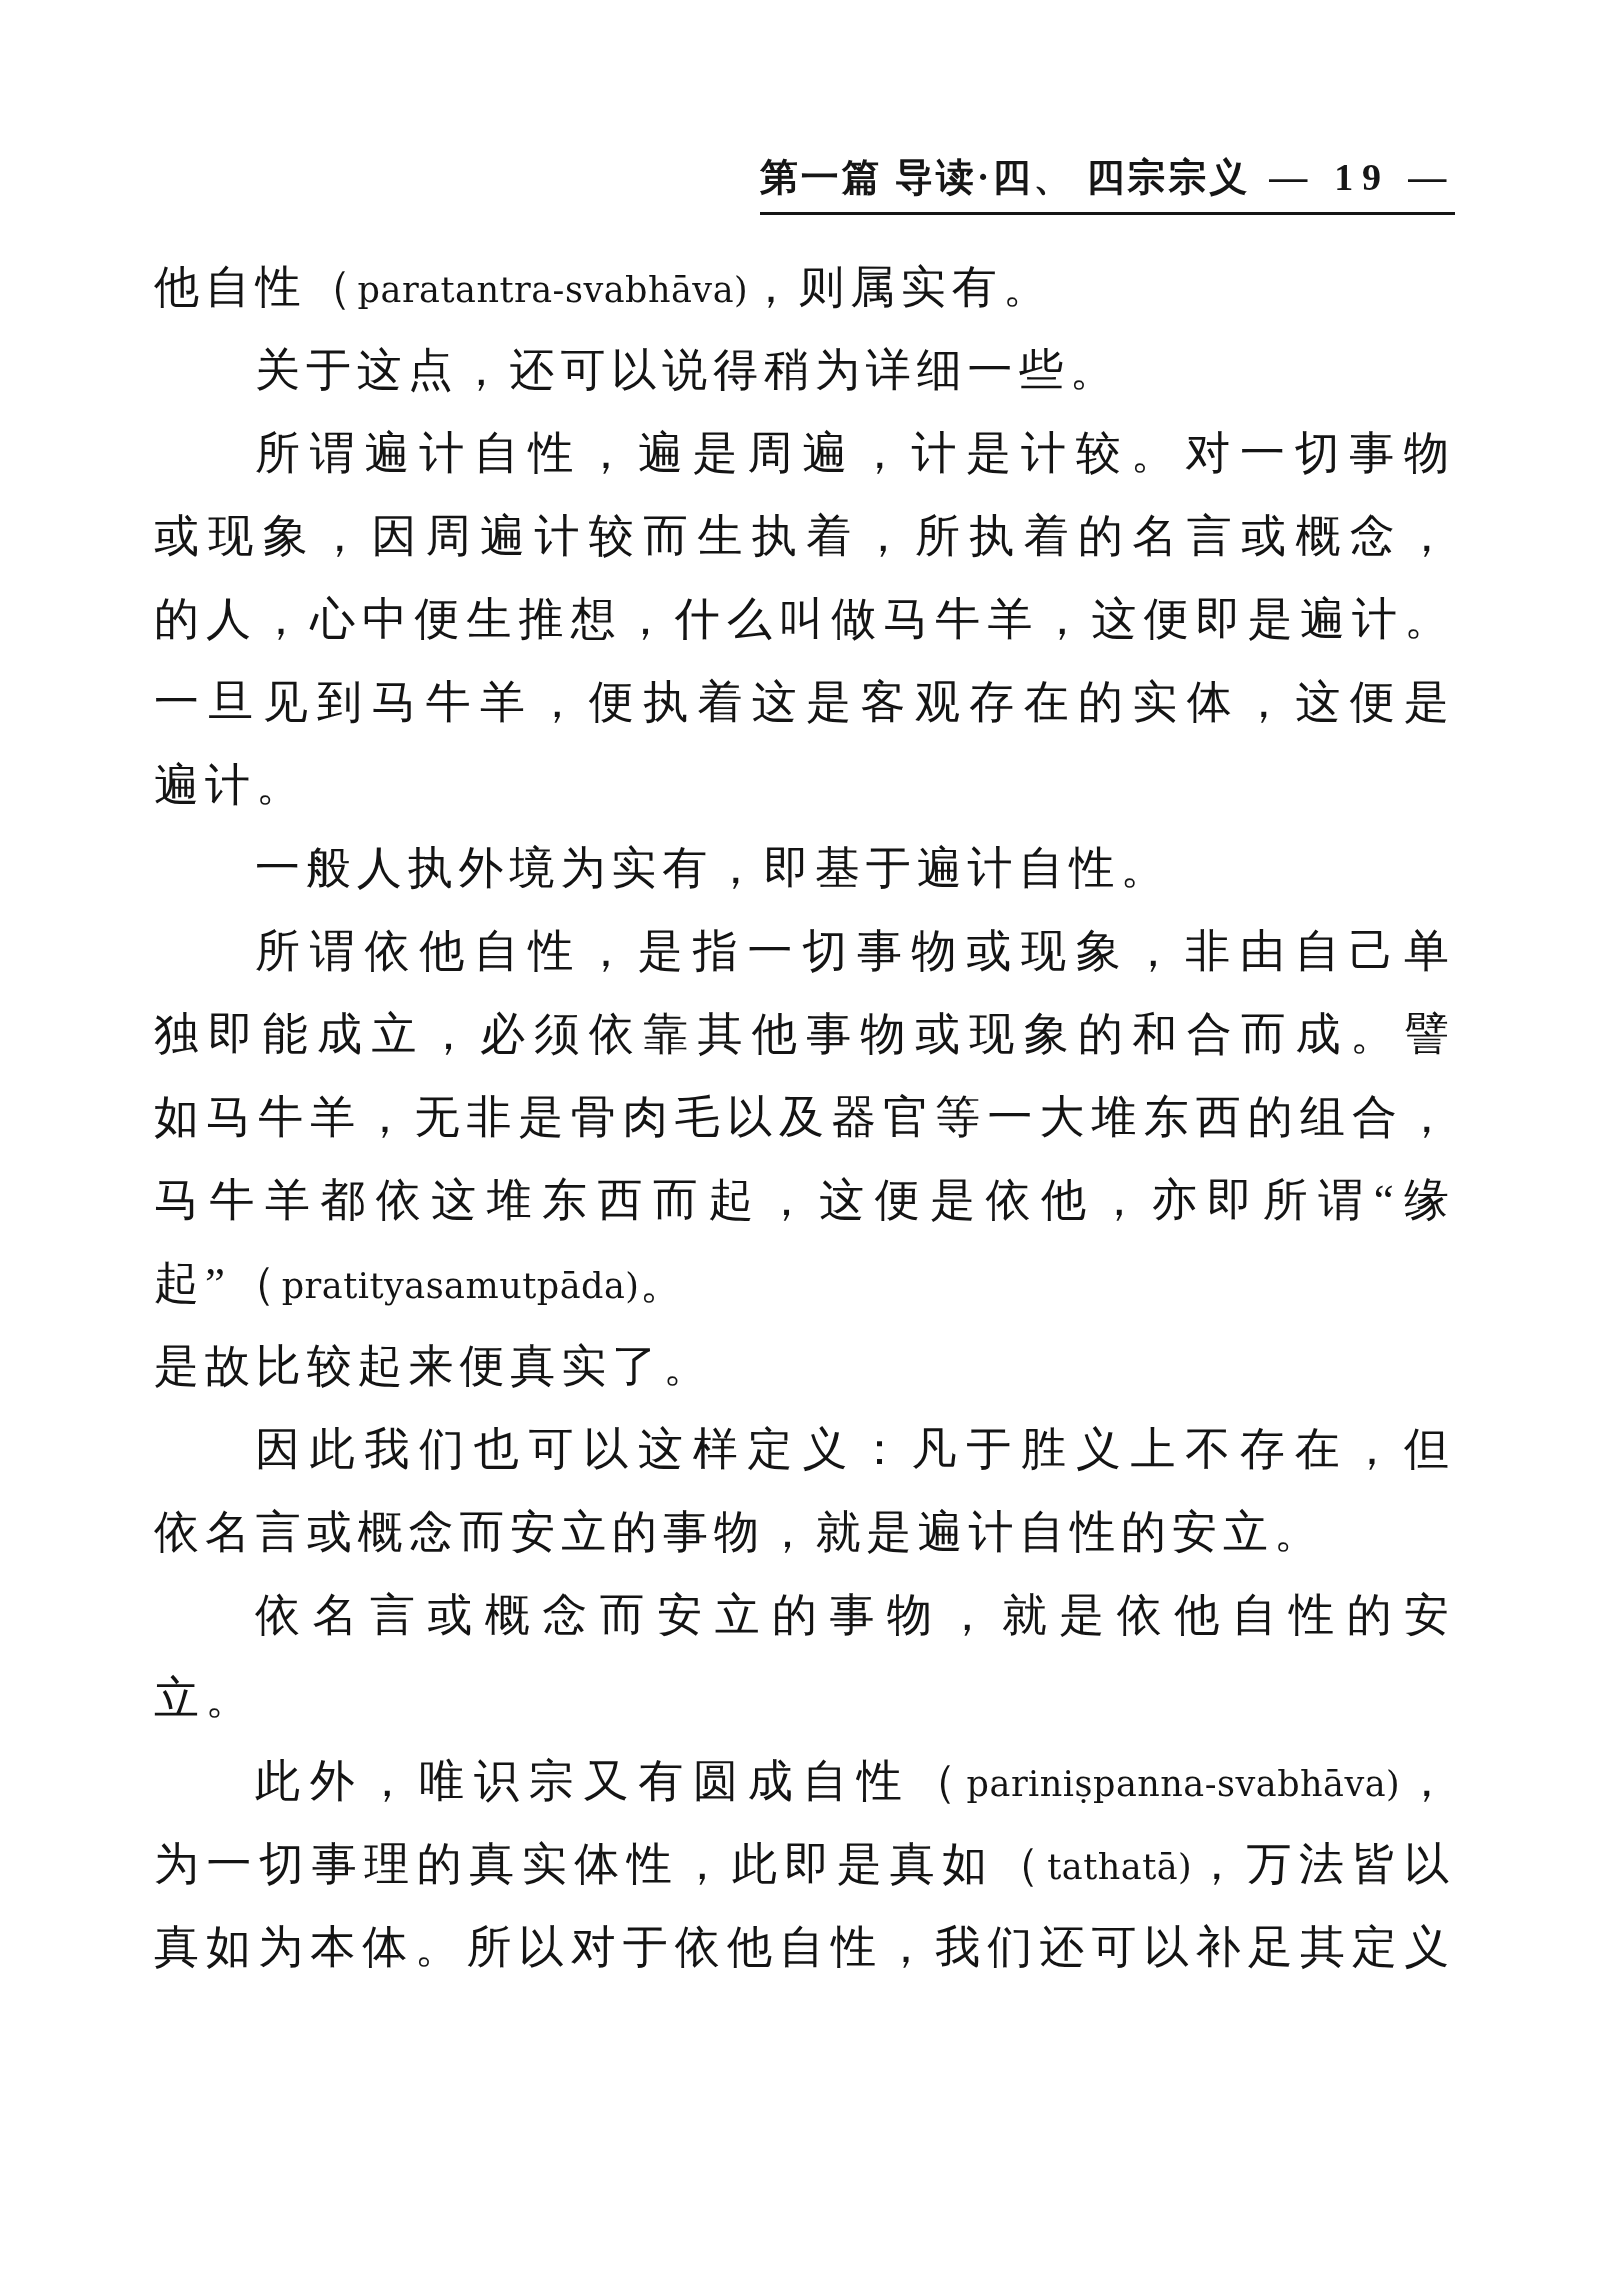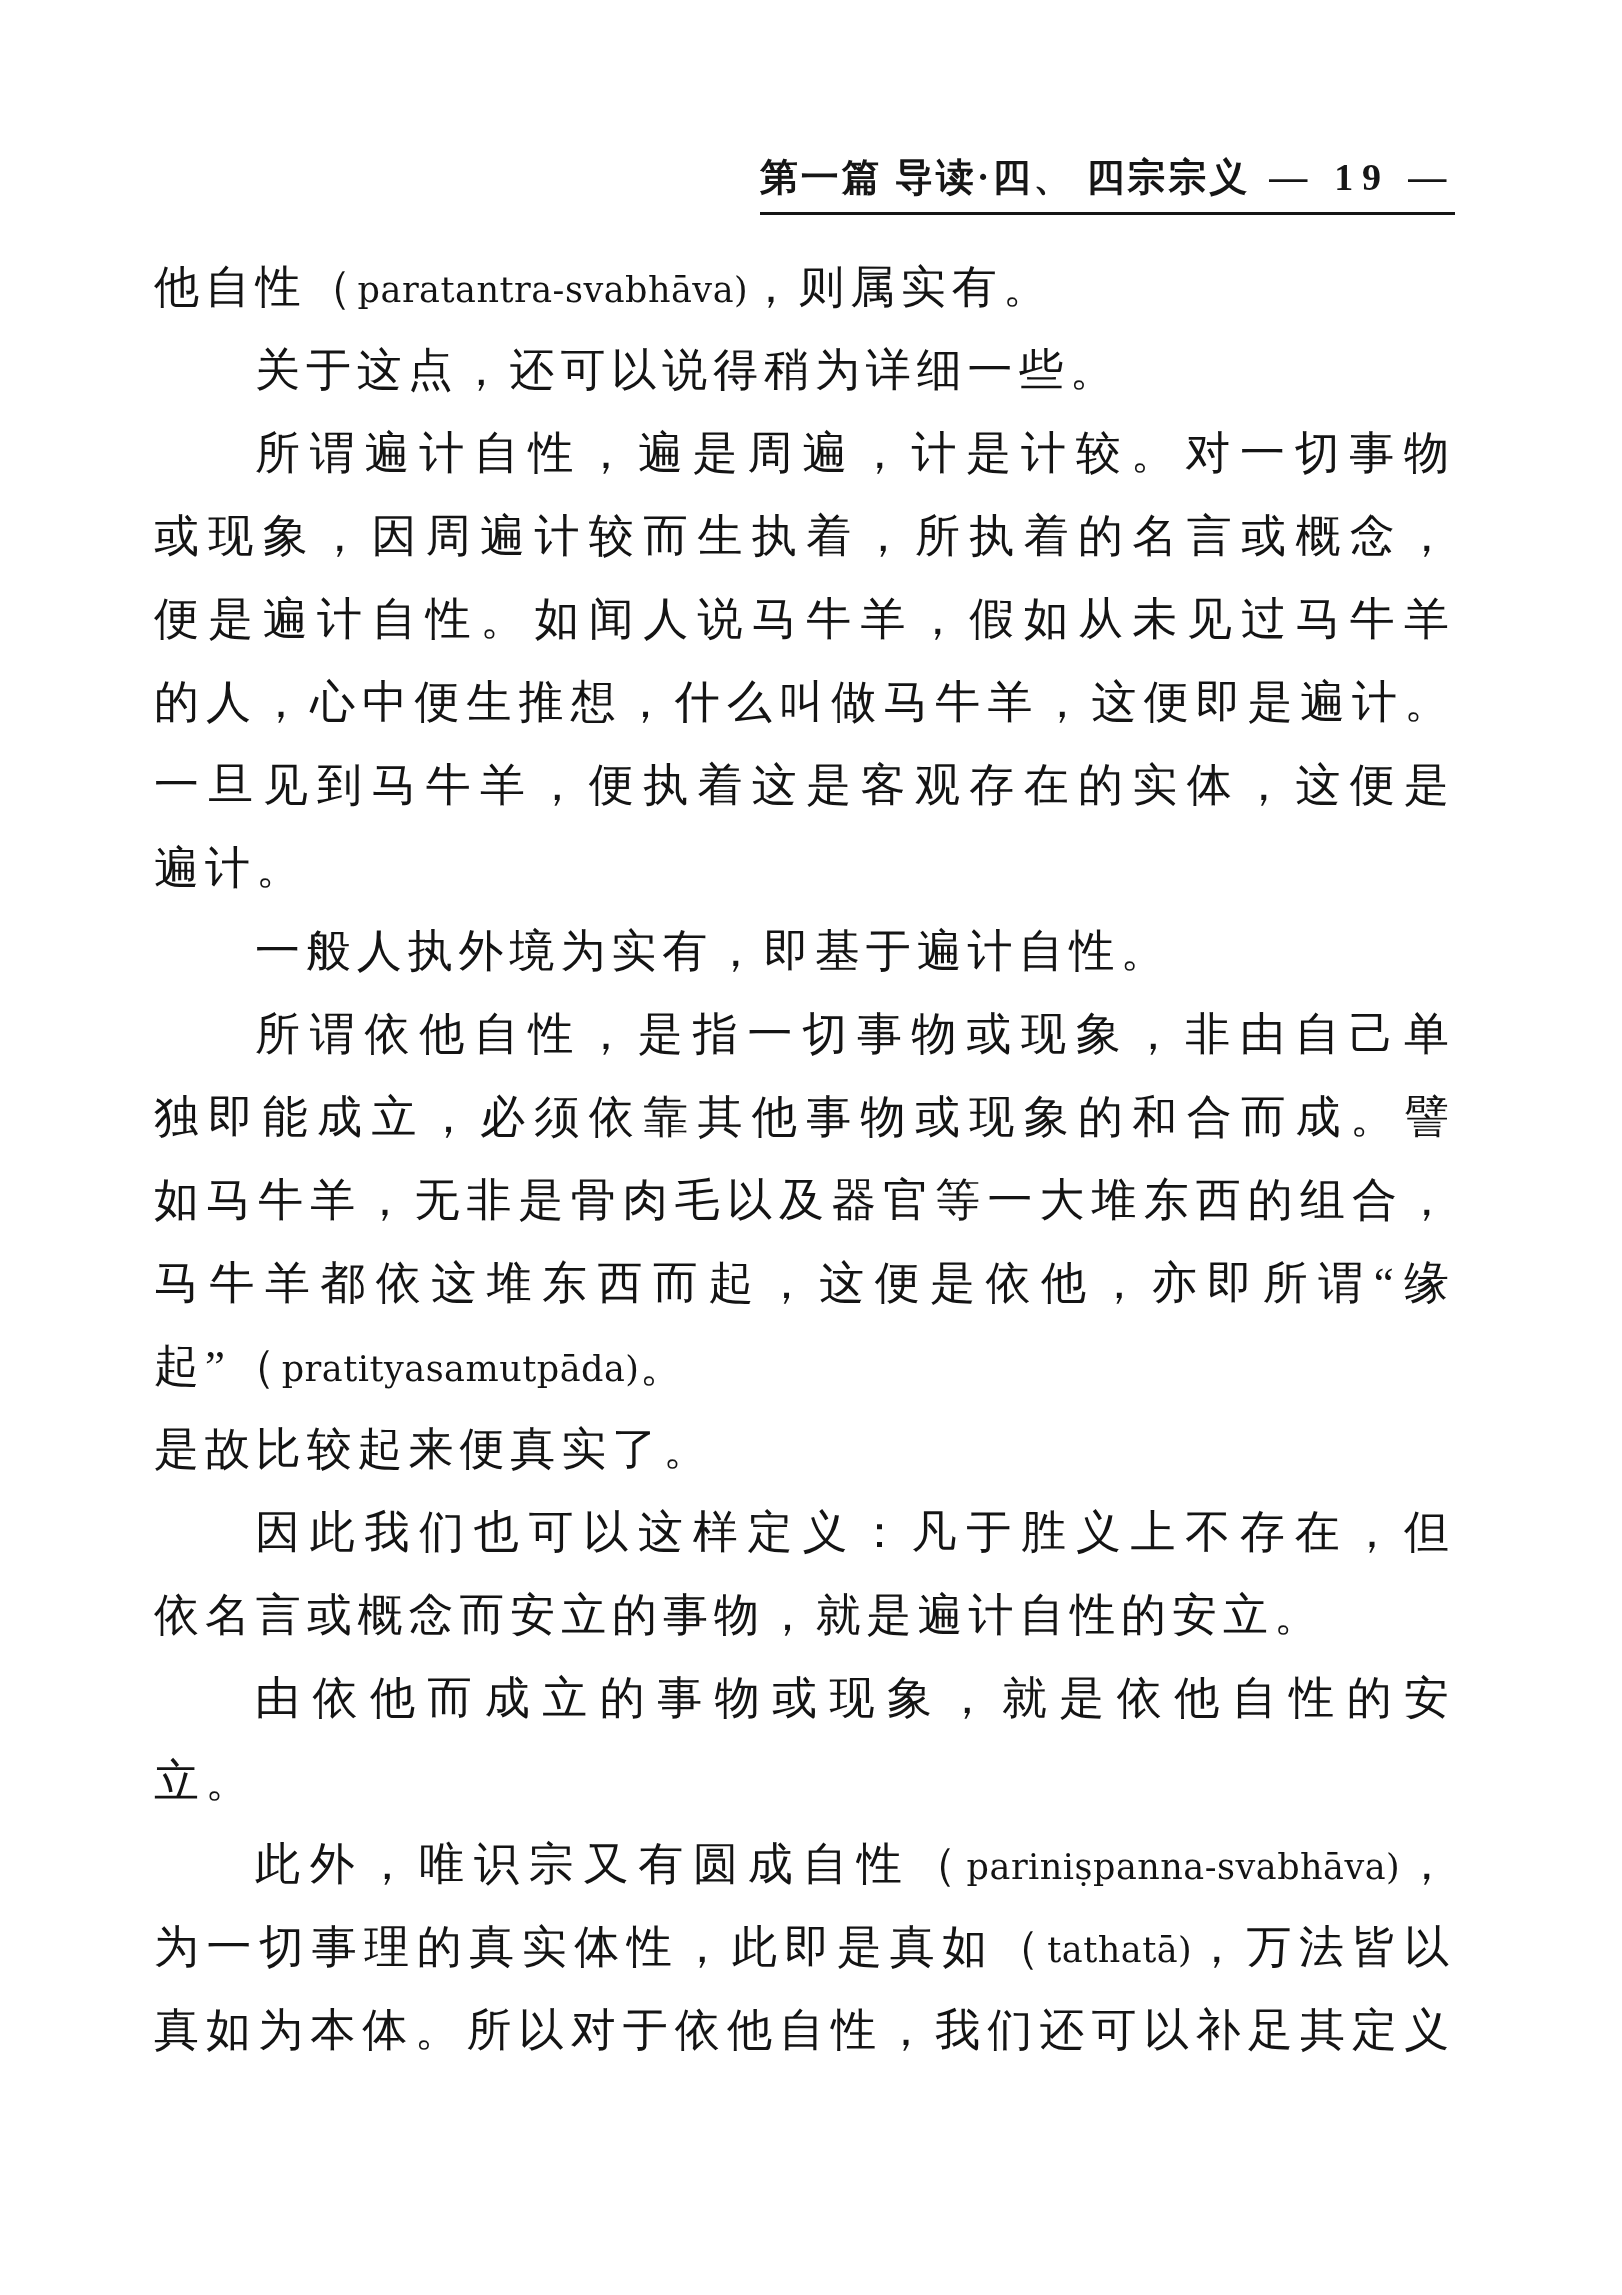--- a/index.html
+++ b/index.html
@@ -69,34 +69,33 @@
 
   <header class="header">
     <span>第一篇 导读·四、 四宗宗义</span><span class="pgnum">— 19 —</span>
   </header>
 
   <main class="bodytext">
       <div class="line"><span class="cjk">他自性（</span><span class="latin">paratantra-svabhāva)</span><span class="cjk">，则属实有。</span></div>
       <div class="line indent"><span class="cjk">关于这点，还可以说得稍为详细一些。</span></div>
       <div class="line justify indent"><span class="cjk">所谓遍计自性，遍是周遍，计是计较。对一切事物</span></div>
       <div class="line justify"><span class="cjk">或现象，因周遍计较而生执着，所执着的名言或概念，</span></div>
-      <div class="line justify"><span class="cjk">便是遍计自性。如闻人说马牛羊，假如从未见过马牛羊</span></div>
       <div class="line justify"><span class="cjk">的人，心中便生推想，什么叫做马牛羊，这便即是遍计。</span></div>
       <div class="line justify"><span class="cjk">一旦见到马牛羊，便执着这是客观存在的实体，这便是</span></div>
       <div class="line"><span class="cjk">遍计。</span></div>
       <div class="line indent"><span class="cjk">一般人执外境为实有，即基于遍计自性。</span></div>
       <div class="line justify indent"><span class="cjk">所谓依他自性，是指一切事物或现象，非由自己单</span></div>
       <div class="line justify"><span class="cjk">独即能成立，必须依靠其他事物或现象的和合而成。譬</span></div>
       <div class="line justify"><span class="cjk">如马牛羊，无非是骨肉毛以及器官等一大堆东西的组合，</span></div>
       <div class="line justify"><span class="cjk">马牛羊都依这堆东西而起，这便是依他，亦即所谓“缘</span></div>
       <div class="line"><span class="cjk">起”（</span><span class="latin">pratityasamutpāda)</span><span class="cjk">。</span></div>
       <div class="line"><span class="cjk">是故比较起来便真实了。</span></div>
       <div class="line justify indent"><span class="cjk">因此我们也可以这样定义：凡于胜义上不存在，但</span></div>
       <div class="line"><span class="cjk">依名言或概念而安立的事物，就是遍计自性的安立。</span></div>
-      <div class="line justify indent"><span class="cjk">由依他而成立的事物或现象，就是依他自性的安</span></div>
+      <div class="line justify indent"><span class="cjk">依名言或概念而安立的事物，就是依他自性的安</span></div>
       <div class="line"><span class="cjk">立。</span></div>
       <div class="line justify indent"><span class="cjk">此外，唯识宗又有圆成自性（</span><span class="latin">pariniṣpanna-svabhāva)</span><span class="cjk">，</span></div>
       <div class="line justify"><span class="cjk">为一切事理的真实体性，此即是真如（</span><span class="latin">tathatā)</span><span class="cjk">，万法皆以</span></div>
       <div class="line justify"><span class="cjk">真如为本体。所以对于依他自性，我们还可以补足其定义</span></div>
     </main>
 
 </div>
 
 
 </body></html>

